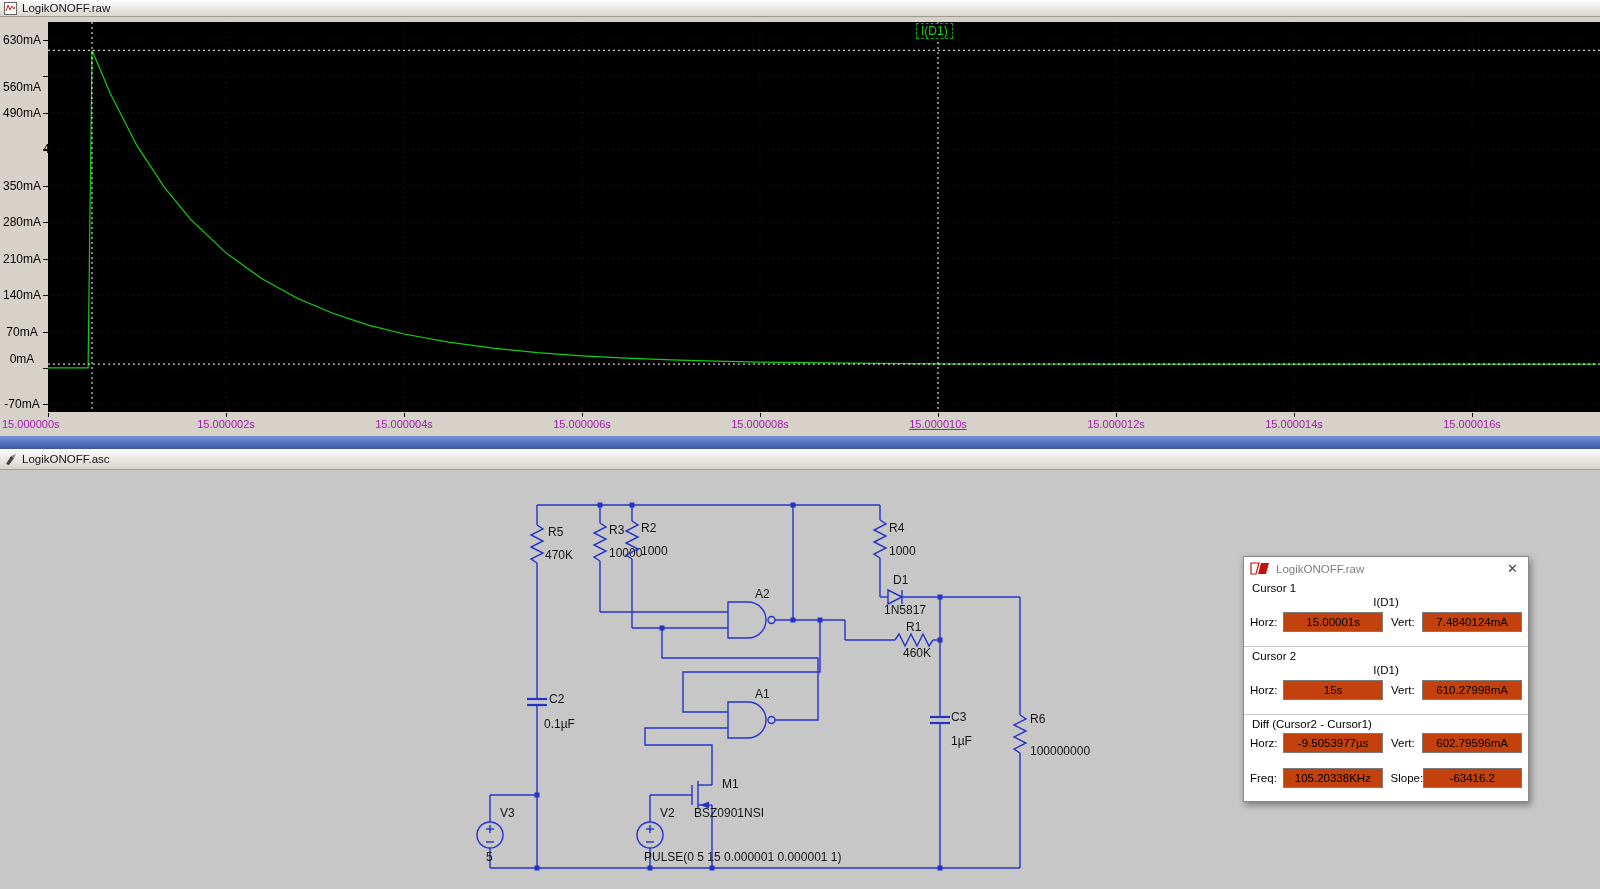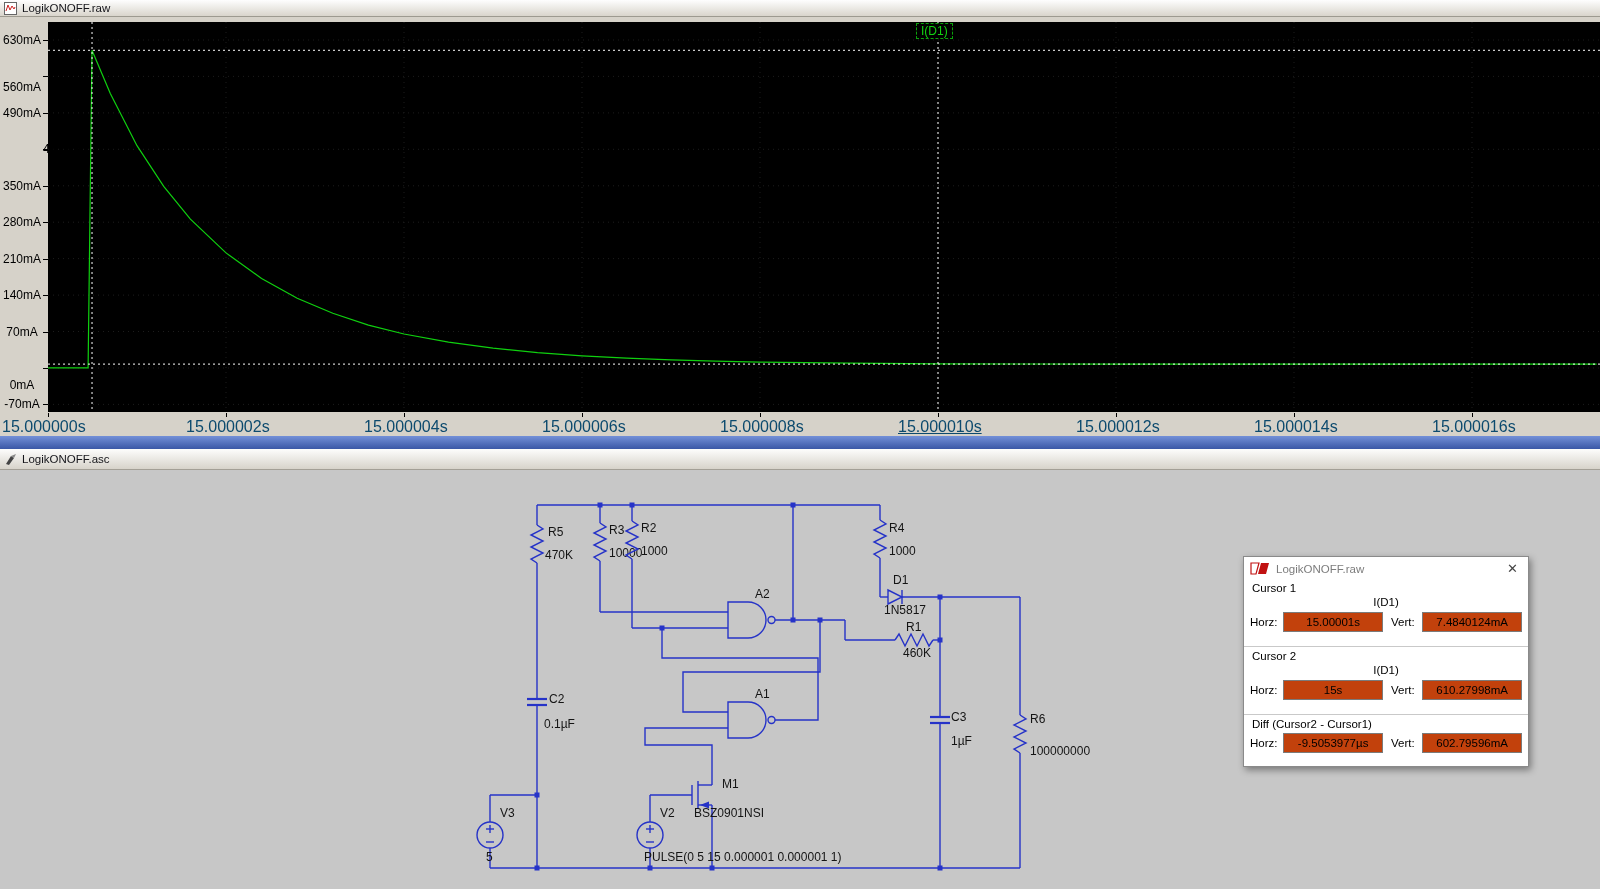--- a/index.html
+++ b/index.html
@@ -5,21 +5,21 @@
 html,body{margin:0;padding:0}
 body{width:1600px;height:889px;position:relative;overflow:hidden;background:#d6d2c9;font-family:"Liberation Sans",sans-serif}
 .tb{position:absolute;left:0;width:1600px;display:flex;align-items:center;gap:5px;padding-left:4px;box-sizing:border-box;color:#15151a}
 #tb-raw{top:0;height:17px;font-size:11.5px;background:linear-gradient(#fefefe,#d9d5cc);border-bottom:1px solid #9d9a90}
 #tb-asc{top:449px;height:21px;font-size:11.5px;background:linear-gradient(#fdfdfc,#d7d3ca);border-bottom:1px solid #a39f96}
 #splitter{position:absolute;left:0;top:436px;width:1600px;height:13px;background:linear-gradient(#7390d8,#3a57a6)}
 #plotwin{position:absolute;left:0;top:17px;width:1600px;height:419px;background:#d6d2c9}
 #plotblack{position:absolute;left:48px;top:5px;width:1552px;height:390px;background:#000}
 #plotsvg{position:absolute;left:48px;top:5px}
 .ylab{position:absolute;left:0;width:44px;text-align:center;font-size:12px;color:#000}
-.xlab{position:absolute;top:401px;width:80px;text-align:center;font-size:16px;color:#0c4a6e}
+.xlab{position:absolute;top:401px;width:80px;text-align:center;font-size:11px;color:#a21caf}
 .tick{position:absolute;background:#000}
 #tracelab{position:absolute;left:916px;top:6px;background:#000;color:#12d212;font-size:12px;line-height:14px;padding:0 4px;border:1px dashed #0ba00b}
 #schem{position:absolute;left:0;top:470px;width:1600px;height:419px;background:#c7c7c7}
 .w{stroke:#2633c8;stroke-width:1.4;fill:none}
 .plate{stroke:#2633c8;stroke-width:2.2;fill:none}
 .jn{fill:#2633c8;stroke:none}
 .sl{fill:#141414;font-size:12px;font-family:"Liberation Sans",sans-serif}
 #dlg{position:absolute;left:1243px;top:556px;width:286px;background:#fff;border:1px solid #8a8a8a;box-shadow:2px 3px 7px rgba(0,0,0,.4);font-size:11.5px;color:#000;box-sizing:border-box}
 #dlg .trow{display:flex;align-items:center;gap:6px;padding:4px 6px 3px}
 #dlg .dtitle{color:#7d7d7d}
@@ -87,21 +87,21 @@
     <div class="ylab" style="top: 161.76px;">350mA</div>
     <div class="tick" style="left: 43px; width: 5px; height: 1px; top: 168.8px;"></div>
     <div class="ylab" style="top: 198.2px;">280mA</div>
     <div class="tick" style="left: 43px; width: 5px; height: 1px; top: 205.2px;"></div>
     <div class="ylab" style="top: 234.64px;">210mA</div>
     <div class="tick" style="left: 43px; width: 5px; height: 1px; top: 241.6px;"></div>
     <div class="ylab" style="top: 271.08px;">140mA</div>
     <div class="tick" style="left: 43px; width: 5px; height: 1px; top: 278.1px;"></div>
     <div class="ylab" style="top: 307.52px;">70mA</div>
     <div class="tick" style="left: 43px; width: 5px; height: 1px; top: 314.5px;"></div>
-    <div class="ylab" style="top: 361px;">0mA</div>
+    <div class="ylab" style="top: 335px;">0mA</div>
     <div class="tick" style="left: 43px; width: 5px; height: 1px; top: 351px;"></div>
     <div class="ylab" style="top: 380.4px;">-70mA</div>
     <div class="tick" style="left: 43px; width: 5px; height: 1px; top: 387.4px;"></div>
     <div class="xlab" style="left: 2px; text-align: left;">15.000000s</div>
     <div class="tick" style="left: 48px; width: 1px; height: 4px; top: 396px;"></div>
     <div class="xlab" style="left: 186px;">15.000002s</div>
     <div class="tick" style="left: 226px; width: 1px; height: 4px; top: 396px;"></div>
     <div class="xlab" style="left: 364px;">15.000004s</div>
     <div class="tick" style="left: 404px; width: 1px; height: 4px; top: 396px;"></div>
     <div class="xlab" style="left: 542px;">15.000006s</div>
@@ -303,13 +303,19 @@
   </div>
 
   <div class="sep"></div>
   <div class="sect">Diff (Cursor2 - Cursor1)</div>
   <div class="vrow">
     <span class="flab">Horz:</span>
     <div class="fbox">-9.5053977µs</div>
     <span class="flab2">Vert:</span>
     <div class="fbox">602.79596mA</div>
   </div>
+  <div class="vrow">
+    <span class="flab">Freq:</span>
+    <div class="fbox">105.20338KHz</div>
+    <span class="flab2">Slope:</span>
+    <div class="fbox">-63416.2</div>
+  </div>
 </div>
 
 </body></html>

